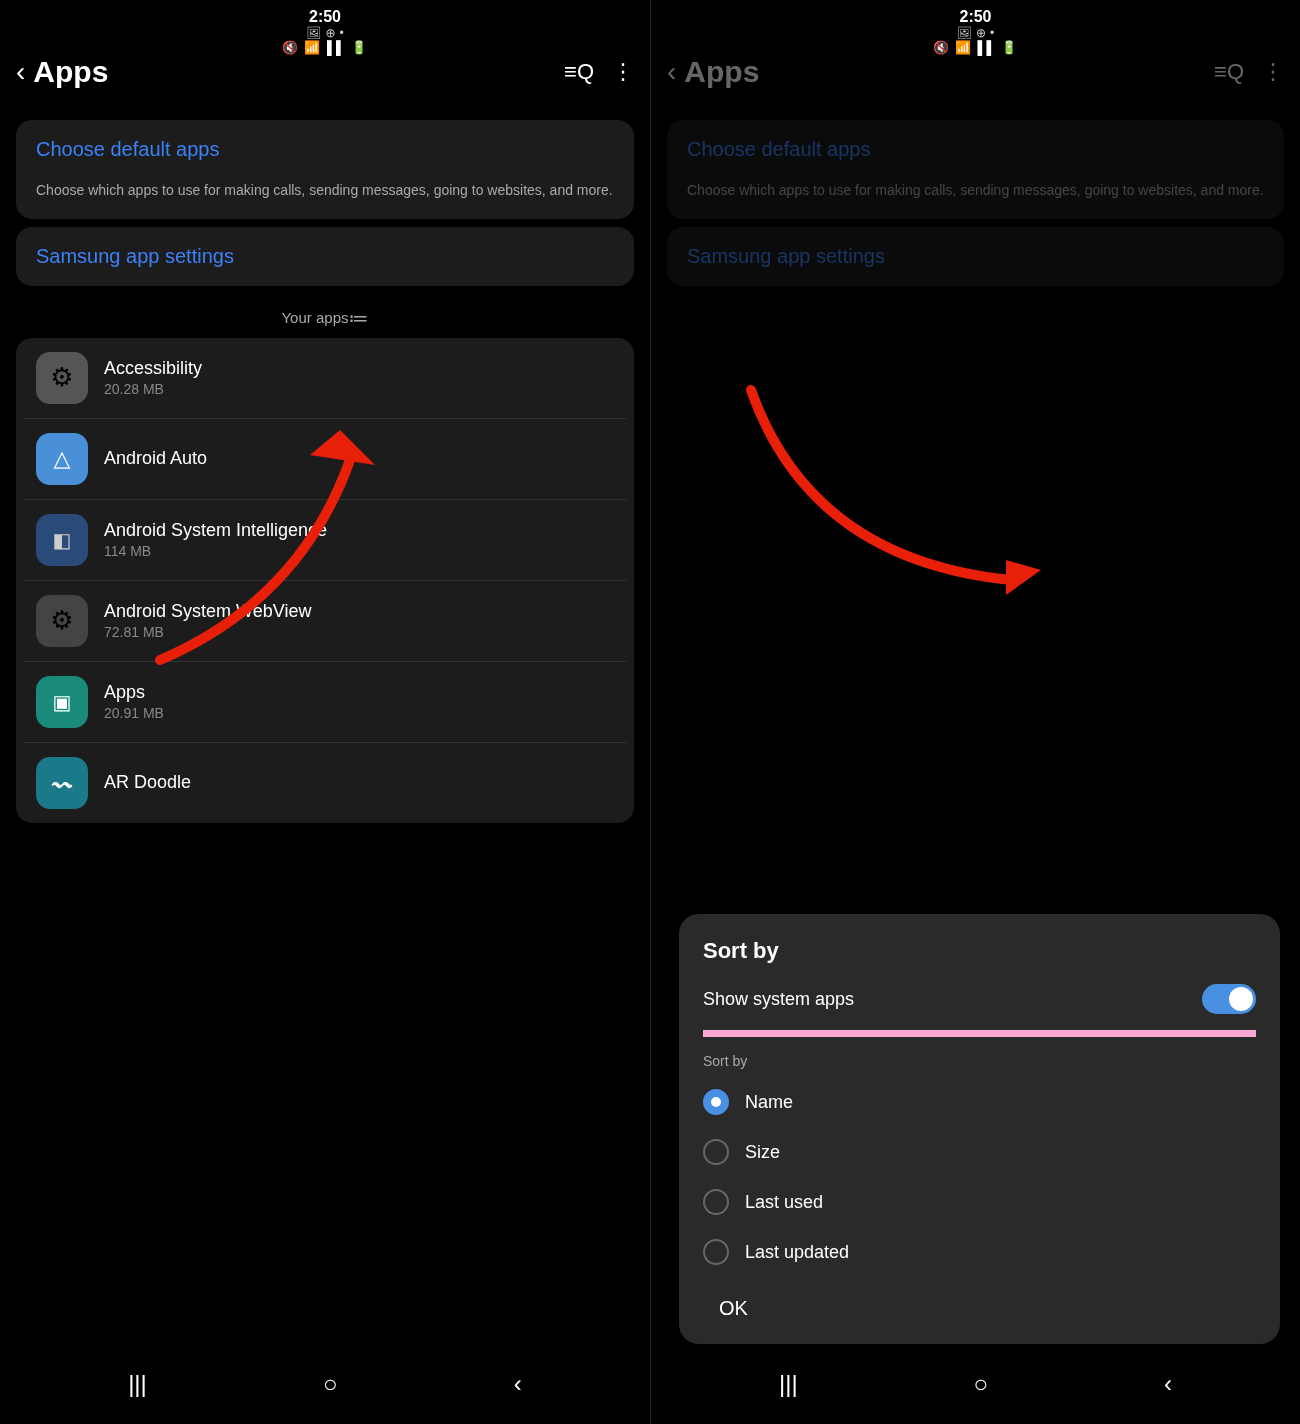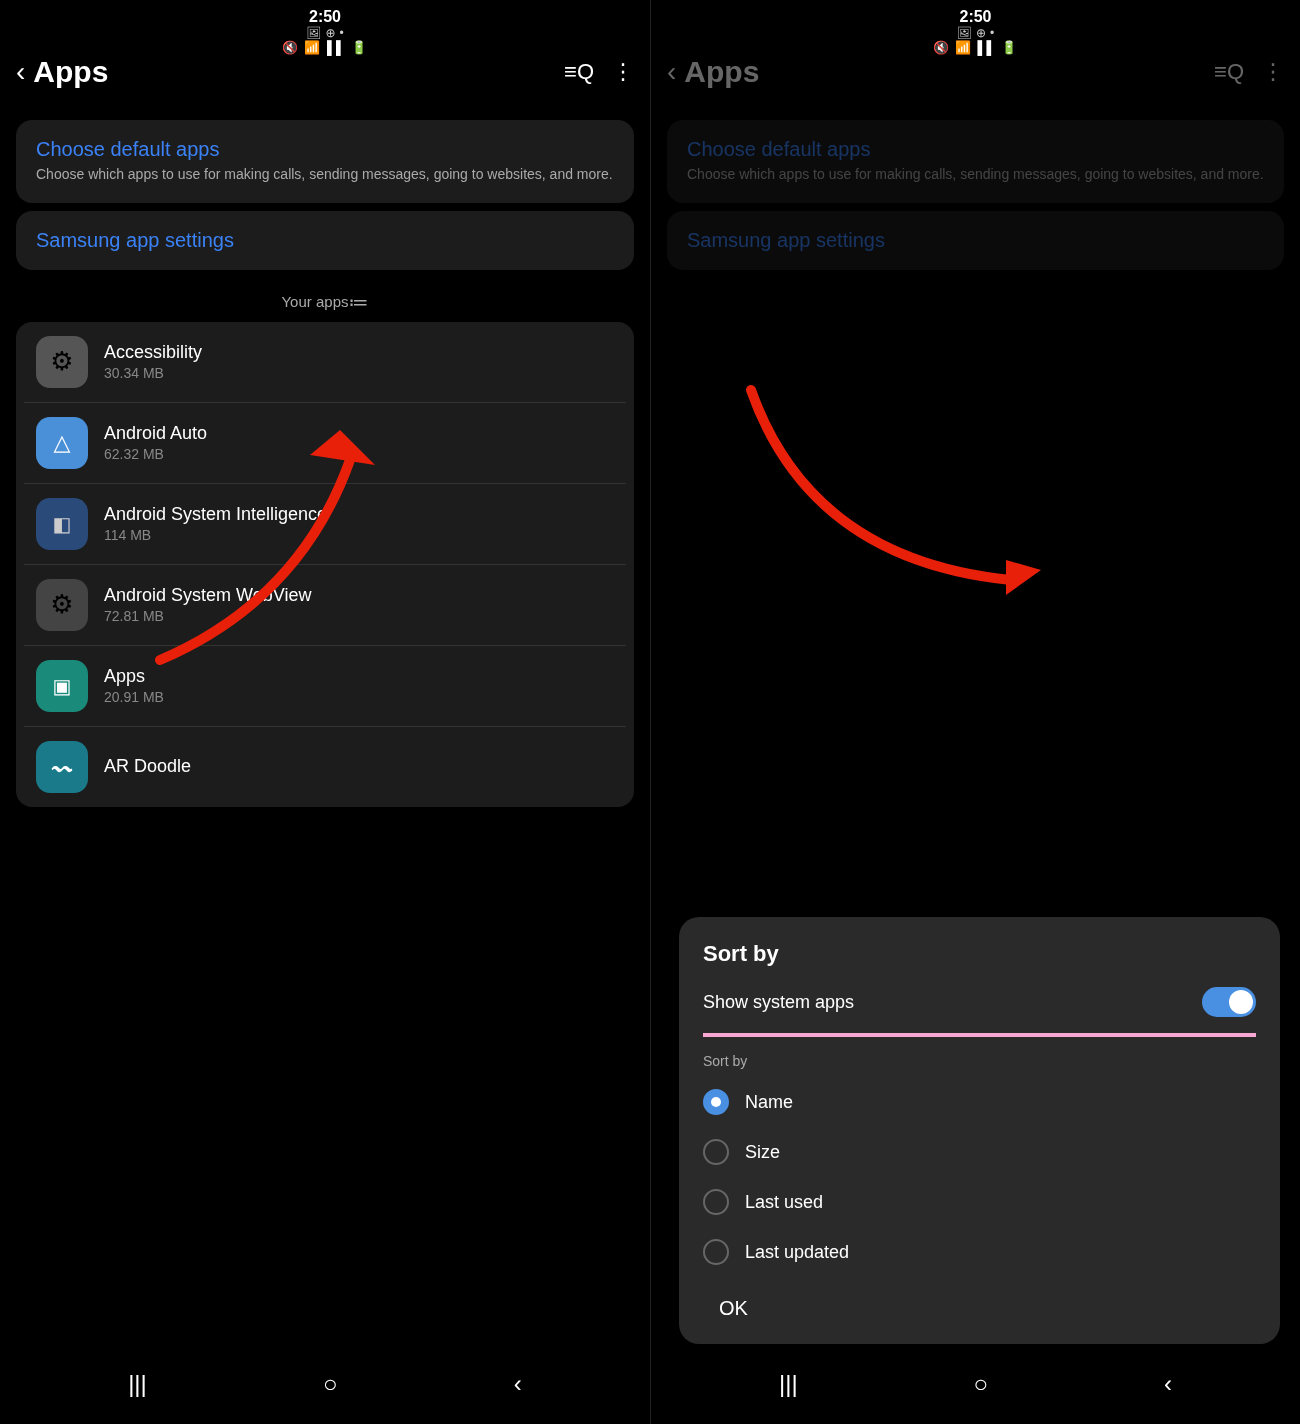--- a/index.html
+++ b/index.html
@@ -95,21 +95,21 @@
       cursor: pointer;
     }
     .card-title {
       color: #3b82f6;
       font-size: 20px;
       font-weight: 500;
     }
     .card-subtitle {
       color: #aaa;
       font-size: 14px;
-      margin-top: 4px;
+      margin-top: 20px;
       line-height: 1.4;
     }
     
     .section-header {
       display: flex;
       align-items: center;
       justify-content: center;
       padding: 12px 20px 8px 20px;
     }
     .section-title {
@@ -197,21 +197,21 @@
       font-size: 22px;
       font-weight: 600;
       margin-bottom: 20px;
     }
     .toggle-row {
       display: flex;
       align-items: center;
       justify-content: space-between;
       margin-bottom: 16px;
       padding-bottom: 16px;
-      border-bottom: 4px solid #f9a8d4;
+      border-bottom: 7px solid #f9a8d4;
     }
     .toggle-label {
       color: #fff;
       font-size: 18px;
     }
     .toggle-switch {
       width: 54px;
       height: 30px;
       background: #4a90e2;
       border-radius: 15px;
@@ -337,28 +337,27 @@
     <div class="section-header">
       <span class="section-title">Your apps</span>
       <span class="section-sort-icon">≔</span>
     </div>
 
     <div class="app-list">
       <div class="app-item">
         <div class="app-icon gray">⚙</div>
         <div class="app-info">
           <div class="app-name">Accessibility</div>
-          <div class="app-size">30.34 MB</div>
+          <div class="app-size">20.28 MB</div>
         </div>
       </div>
       <div class="app-item">
         <div class="app-icon blue-light" style="font-size:22px; color:#fff;">△</div>
         <div class="app-info">
           <div class="app-name">Android Auto</div>
-          <div class="app-size">62.32 MB</div>
         </div>
       </div>
       <div class="app-item">
         <div class="app-icon dark-blue" style="font-size:20px; color:#ccc;">◧</div>
         <div class="app-info">
           <div class="app-name">Android System Intelligence</div>
           <div class="app-size">114 MB</div>
         </div>
       </div>
       <div class="app-item">

